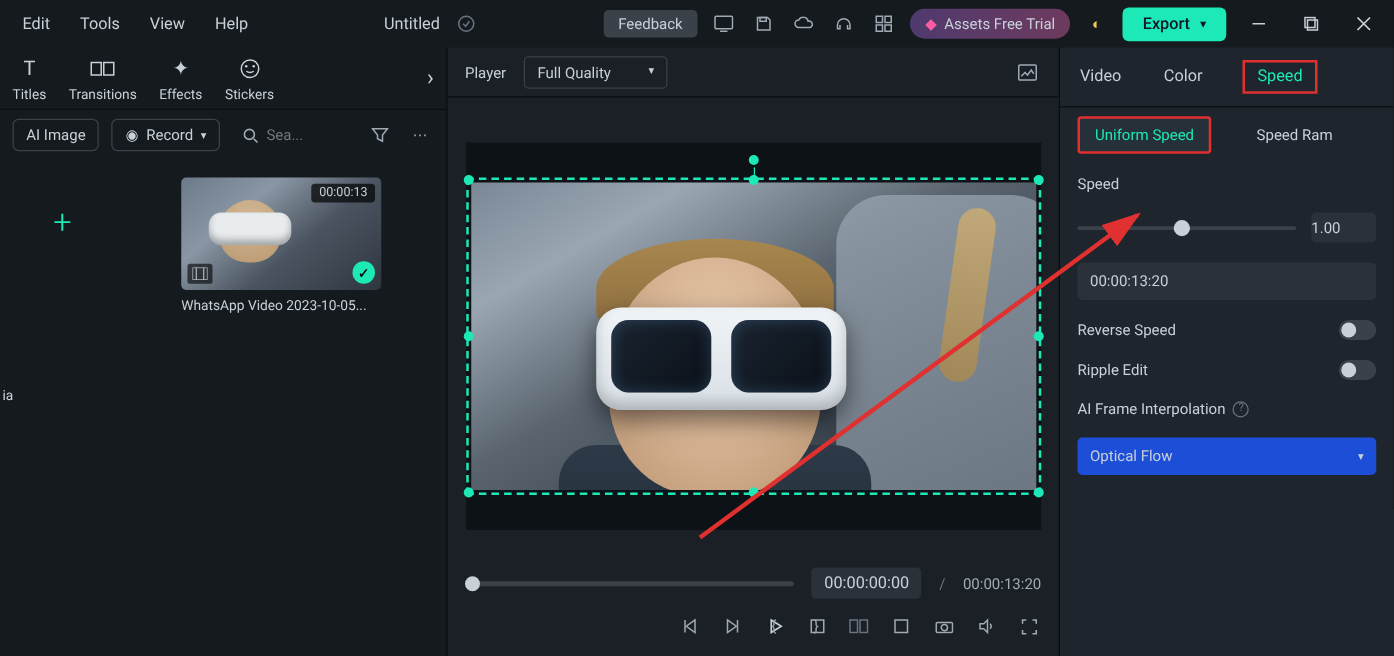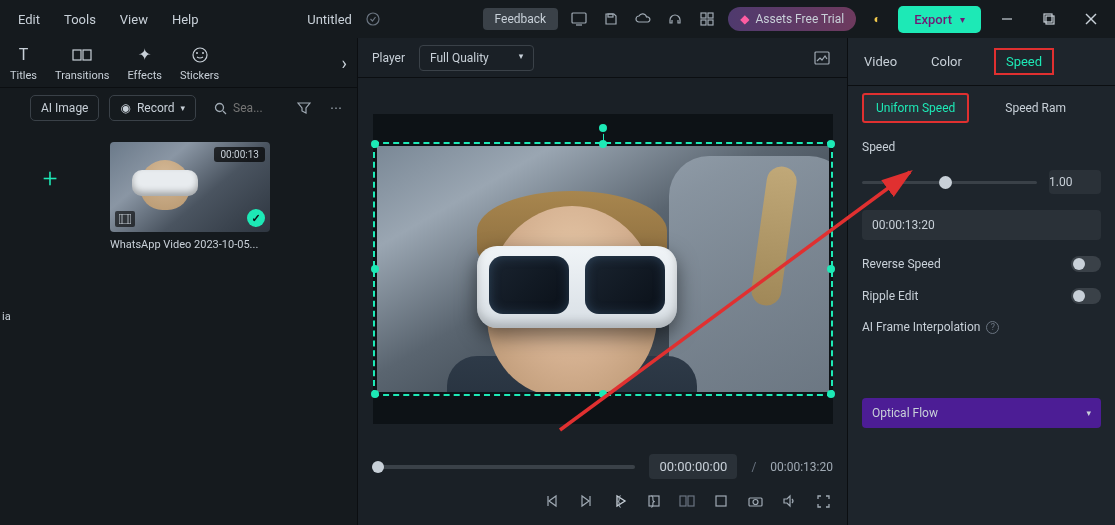--- a/index.html
+++ b/index.html
@@ -6,36 +6,36 @@
 body { background:#151a1e; color:#c8d0d8; width:1115px; height:525px; overflow:hidden; font-size:12px; }
 .titlebar { height:38px; display:flex; align-items:center; background:#151a1e; padding:0 8px; gap:4px; }
 .menu-item { padding:6px 10px; cursor:pointer; border-radius:3px; font-size:13px; }
 .title-center { flex:1; display:flex; align-items:center; justify-content:center; gap:10px; }
 .docname { color:#c8d0d8; font-size:13px; }
 .tb-right { display:flex; align-items:center; gap:10px; }
 .pill { padding:4px 12px; background:#3a4148; border-radius:4px; font-size:12px; cursor:pointer; }
 .icon-btn { width:22px; height:22px; display:flex; align-items:center; justify-content:center; cursor:pointer; color:#a0aab4; }
 .assets-pill { display:flex; align-items:center; gap:6px; background:linear-gradient(90deg,#4f3a6e,#6e3a5e); padding:5px 12px; border-radius:14px; font-size:12px; }
 .diamond { color:#ff5da2; font-size:12px; }
-.export-btn { background:#1de9b6; color:#701a75; padding:6px 16px; border-radius:5px; font-size:13px; font-weight:500; display:flex; align-items:center; gap:8px; cursor:pointer; }
+.export-btn { background:#1de9b6; color:#0f172a; padding:6px 16px; border-radius:5px; font-size:13px; font-weight:500; display:flex; align-items:center; gap:8px; cursor:pointer; }
 .win-btn { width:32px; height:32px; display:flex; align-items:center; justify-content:center; cursor:pointer; }
 .main { display:flex; height:487px; }
 .left-panel { width:358px; background:#151a1e; display:flex; flex-direction:column; border-right:1px solid #0b0e11; }
 .toolbar { height:50px; display:flex; align-items:center; padding:0 10px; gap:18px; border-bottom:1px solid #0b0e11; }
 .tool { display:flex; flex-direction:column; align-items:center; gap:3px; cursor:pointer; font-size:11px; color:#c8d0d8; }
 .tool-icon { width:22px; height:22px; display:flex; align-items:center; justify-content:center; font-size:16px; }
 .chev-right { margin-left:auto; font-size:18px; color:#c8d0d8; cursor:pointer; }
-.controls-row { height:40px; display:flex; align-items:center; padding:0 10px; gap:10px;margin-left:20px; }
+.controls-row { height:40px; display:flex; align-items:center; padding:0 10px; gap:10px; }
 .chip { display:flex; align-items:center; gap:6px; padding:5px 10px; border:1px solid #3a4148; border-radius:5px; font-size:12px; cursor:pointer; }
 .search-box { flex:1; display:flex; align-items:center; gap:6px; padding:5px 8px; }
 .search-box input { background:transparent; border:none; outline:none; color:#c8d0d8; width:100%; font-size:12px; }
 .media-grid { flex:1; padding:14px 10px; display:flex; gap:20px; align-items:flex-start; }
 .add-tile { width:80px; height:72px; border-radius:6px; display:flex; align-items:center; justify-content:center; cursor:pointer; }
 .plus { font-size:26px; color:#1de9b6; font-weight:300; }
-.clip-tile { width:164px; }
+.clip-tile { width:164px;margin-left:35px; }
 .thumb { width:160px; height:90px; border-radius:4px; background:linear-gradient(140deg,#6b7a8a 0%,#8a96a4 30%,#4a5460 60%,#2e3640 100%); position:relative; cursor:pointer; overflow:hidden; }
 .thumb-scene { position:absolute; inset:0; }
 .vr-head { position:absolute; left:30px; top:18px; width:50px; height:50px; background:radial-gradient(circle at 50% 30%,#d4b896,#b89870); border-radius:50% 50% 45% 45%; }
 .vr-goggle { position:absolute; left:22px; top:28px; width:66px; height:26px; background:#e8ecef; border-radius:10px; box-shadow:inset 0 -4px 6px rgba(0,0,0,0.3); }
 .badge-time { position:absolute; top:5px; right:5px; background:rgba(0,0,0,0.7); padding:2px 6px; border-radius:3px; font-size:10px; }
 .badge-type { position:absolute; bottom:5px; left:5px; width:20px; height:16px; background:rgba(0,0,0,0.6); border-radius:2px; display:flex; align-items:center; justify-content:center; }
 .badge-check { position:absolute; bottom:5px; right:5px; width:18px; height:18px; background:#1de9b6; border-radius:50%; display:flex; align-items:center; justify-content:center; color:#0b1014; font-size:11px; font-weight:bold; }
 .clip-name { margin-top:6px; font-size:11px; color:#c8d0d8; white-space:nowrap; overflow:hidden; text-overflow:ellipsis; }
 .truncated-label { position:absolute; left:2px; top:272px; font-size:11px; color:#c8d0d8; }
 .center-panel { width:490px; background:#1a2026; display:flex; flex-direction:column; border-right:1px solid #0b0e11; }
@@ -86,21 +86,21 @@
 .slider-track { flex:1; height:3px; background:#3a4148; border-radius:2px; position:relative; }
 .slider-thumb { position:absolute; top:-5px; width:13px; height:13px; background:#c8d0d8; border-radius:50%; left:44%; cursor:pointer; }
 .val-box { width:52px; padding:5px 0; background:#2a3138; border-radius:4px; text-align:left; font-size:12px; }
 .dur-input { padding:8px 10px; background:#2a3138; border-radius:4px; font-size:12px; }
 .toggle-row { display:flex; align-items:center; justify-content:space-between; }
 .toggle { width:30px; height:16px; background:#3a4148; border-radius:8px; position:relative; cursor:pointer; }
 .toggle-knob { position:absolute; width:12px; height:12px; background:#c8d0d8; border-radius:50%; top:2px; }
 .toggle.off .toggle-knob{left:2px}
 .interp-label { display:flex; align-items:center; gap:6px; }
 .info-circ { width:13px; height:13px; border:1px solid #6a7480; border-radius:50%; font-size:9px; display:flex; align-items:center; justify-content:center; color:#6a7480; }
-.select-box { padding:8px 10px; background:#4c1d95; border-radius:4px; display:flex; justify-content:space-between; align-items:center; cursor:pointer; font-size:12px;margin-top:48px; }
+.select-box { padding:8px 10px; background:#1d4ed8; border-radius:4px; display:flex; justify-content:space-between; align-items:center; cursor:pointer; font-size:12px; }
 .red-arrow { position:absolute; z-index:60; pointer-events:none; }
 svg { display:block; }
 </style>
 </head>
 <body>
 
 <div class="titlebar">
   <div class="menu-item">Edit</div>
   <div class="menu-item">Tools</div>
   <div class="menu-item">View</div>

